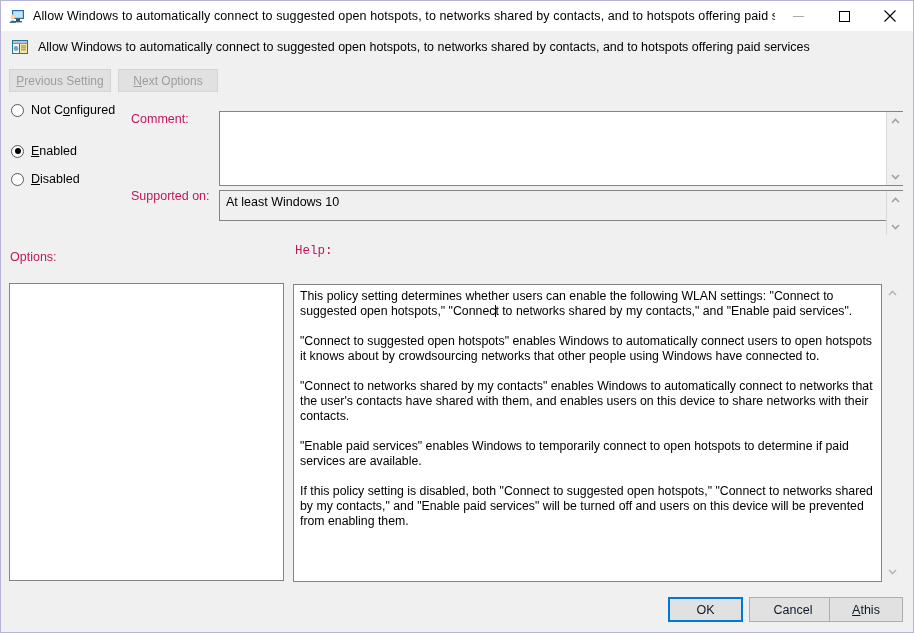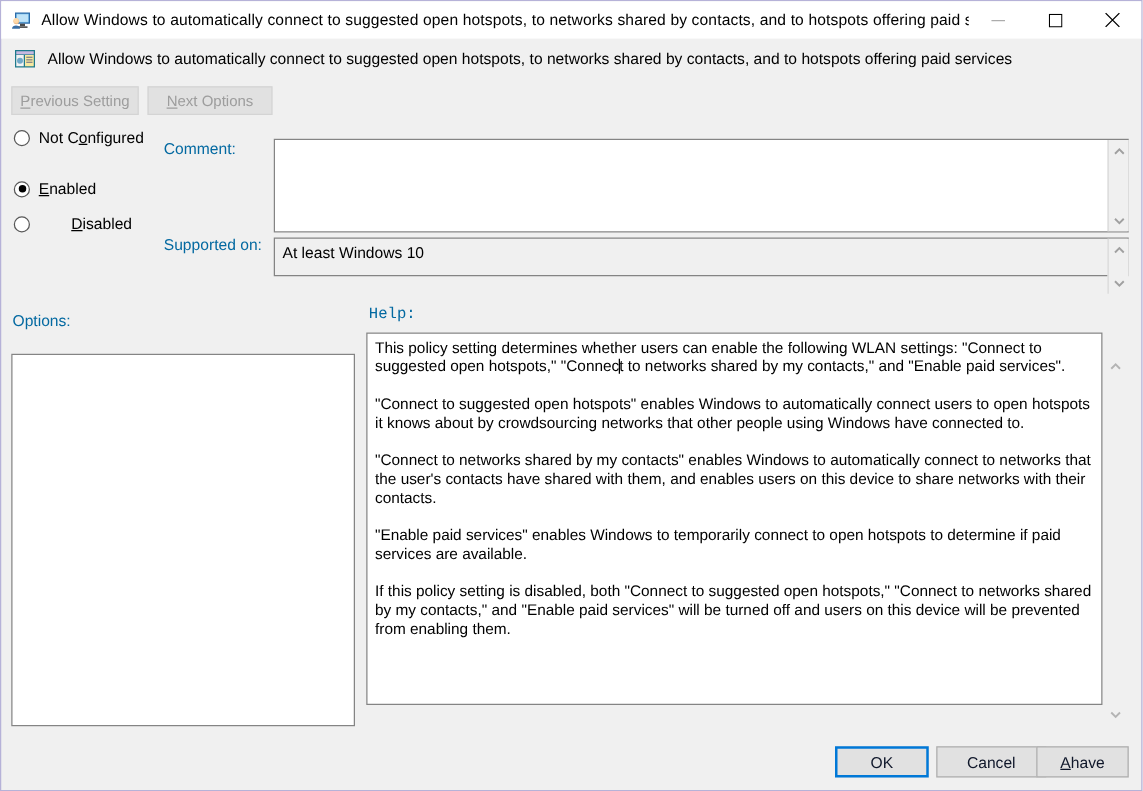--- a/index.html
+++ b/index.html
@@ -116,21 +116,21 @@
   .radio-row {
     position: absolute;
     left: 10px;
     display: flex;
     align-items: center;
     height: 18px;
     font-size: 12.5px;
   }
   #radio-not-configured { top: 100px; }
   #radio-enabled        { top: 141px; }
-  #radio-disabled       { top: 169px; gap: 26px; }
+  #radio-disabled       { top: 169px; }
   .radio-mark {
     width: 13px;
     height: 13px;
     border-radius: 50%;
     border: 1px solid #585858;
     background: #ffffff;
     box-sizing: border-box;
     margin-right: 7px;
     flex: 0 0 auto;
     position: relative;
@@ -141,41 +141,41 @@
     left: 2.5px; top: 2.5px;
     width: 6px; height: 6px;
     border-radius: 50%;
     background: #000000;
   }
 
   
   .field-label {
     position: absolute;
     font-size: 12.5px;
-    color: #0369a1;
+    color: #be185d;
   }
   #comment-label      { left: 130px; top: 111px; }
   #supported-label    { left: 130px; top: 188px; }
   #options-label      { left: 9px;  top: 249px; }
   #help-label         { left: 294px; top: 243px; font-family: Liberation Mono, monospace; }
 
   
   .textbox {
     position: absolute;
     box-sizing: border-box;
     border: 1px solid #848484;
     background: #ffffff;
     overflow: hidden;
   }
   #comment-box   { left: 218px; top: 110px; width: 684px; height: 75px; }
   #supported-box { left: 218px; top: 189px; width: 684px; height: 31px;
                    background: #f0f0f0; }
   #supported-box .tb-text { padding: 4px 6px; color: #000; font-size: 12.5px; }
   #options-box   { left: 8px;  top: 282px; width: 275px; height: 298px; }
-  #help-box      { left: 292px; top: 265px; width: 589px; height: 298px; }
+  #help-box      { left: 292px; top: 283px; width: 589px; height: 298px; }
   #help-box .help-inner {
     padding: 4px 7px 4px 6px;
     font-size: 12.3px;
     line-height: 15.4px;
     color: #000;
   }
   .help-p { margin: 0 0 14px 0; }
   .help-p:last-child { margin-bottom: 0; }
   .caret {
     display: inline-block;
@@ -370,16 +370,16 @@
   </div>
 
   <div class="dlgbtn" id="ok-button">
     <span>OK</span>
   </div>
   <div class="dlgbtn" id="cancel-button">
     <span>Cancel</span>
   </div>
   <div class="dlgbtn" id="apply-button">
     <span class="acc">A</span>
-      <span>have</span>
+      <span>this</span>
   </div>
 
 </div>
 
 </body></html>

